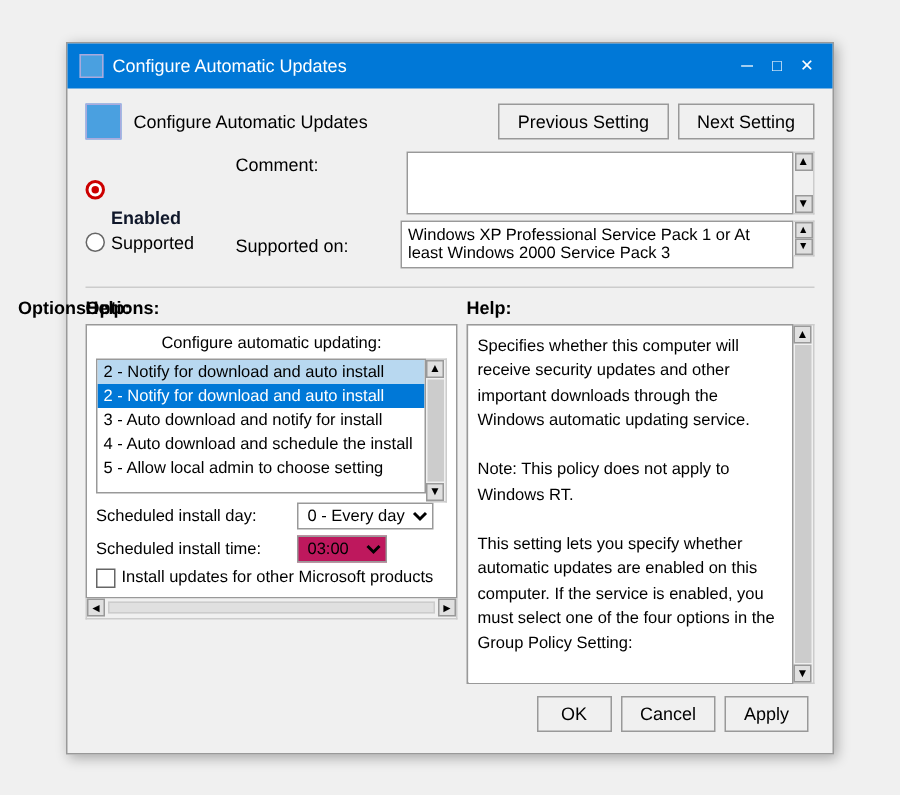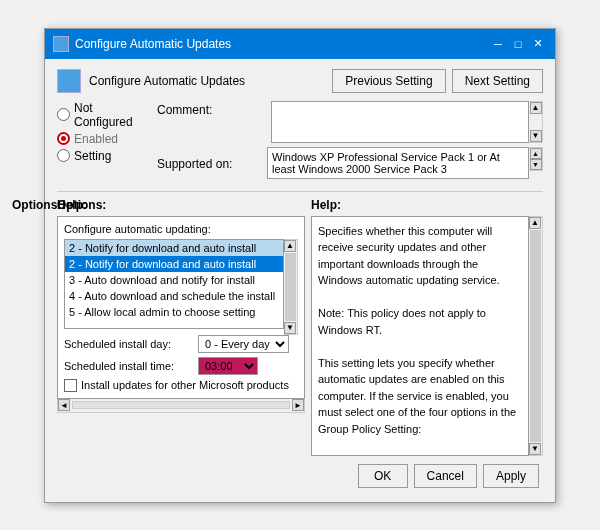--- a/index.html
+++ b/index.html
@@ -177,21 +177,21 @@
     }
     .radio-dot {
       width: 5px;
       height: 5px;
       border-radius: 50%;
       background: #c00;
     }
     .radio-label {
       font-size: 12px;
     }
-    .radio-label.enabled-red { color: #737373; font-weight: normal; }
+    .radio-label.enabled-red { color: #0f172a; font-weight: bold; margin-top: 37px; }
 
     .divider {
       border: none;
       border-top: 1px solid #ccc;
       margin: 6px 0;
     }
 
     .panel-label {
       font-size: 12px;
       font-weight: bold;
@@ -200,20 +200,21 @@
 
     .options-box {
       border: 1px solid #999;
       background: white;
       padding: 6px;
     }
 
     .configure-label {
       font-size: 11px;
       margin-bottom: 4px;
+      text-align: center;
     }
 
     .list-box {
       border: 1px solid #999;
       background: white;
       height: 90px;
       overflow-y: auto;
       margin-bottom: 6px;
     }
     .list-item {
@@ -359,32 +360,28 @@
       <span class="header-title">Configure Automatic Updates</span>
       <div class="header-buttons">
         <button class="btn">Previous Setting</button>
         <button class="btn">Next Setting</button>
       </div>
     </div>
 
     <div class="top-section">
       <div class="top-left">
         <div class="radio-item">
-          <div class="radio-circle"></div>
-          <span class="radio-label">Not Configured</span>
-        </div>
-        <div class="radio-item">
           <div class="radio-circle selected">
             <div class="radio-dot"></div>
           </div>
           <span class="radio-label enabled-red">Enabled</span>
         </div>
         <div class="radio-item">
           <div class="radio-circle"></div>
-          <span class="radio-label">Setting</span>
+          <span class="radio-label">Supported</span>
         </div>
       </div>
 
       <div class="top-right">
 
         <div class="form-row" style="margin-bottom:4px;gap:29px;">
           <span class="form-label">Comment:</span>
           <div style="display:flex;flex:1;">
             <textarea class="comment-box" style="flex: 1 1 0%;"></textarea>
             <div class="scrollbar-right">

